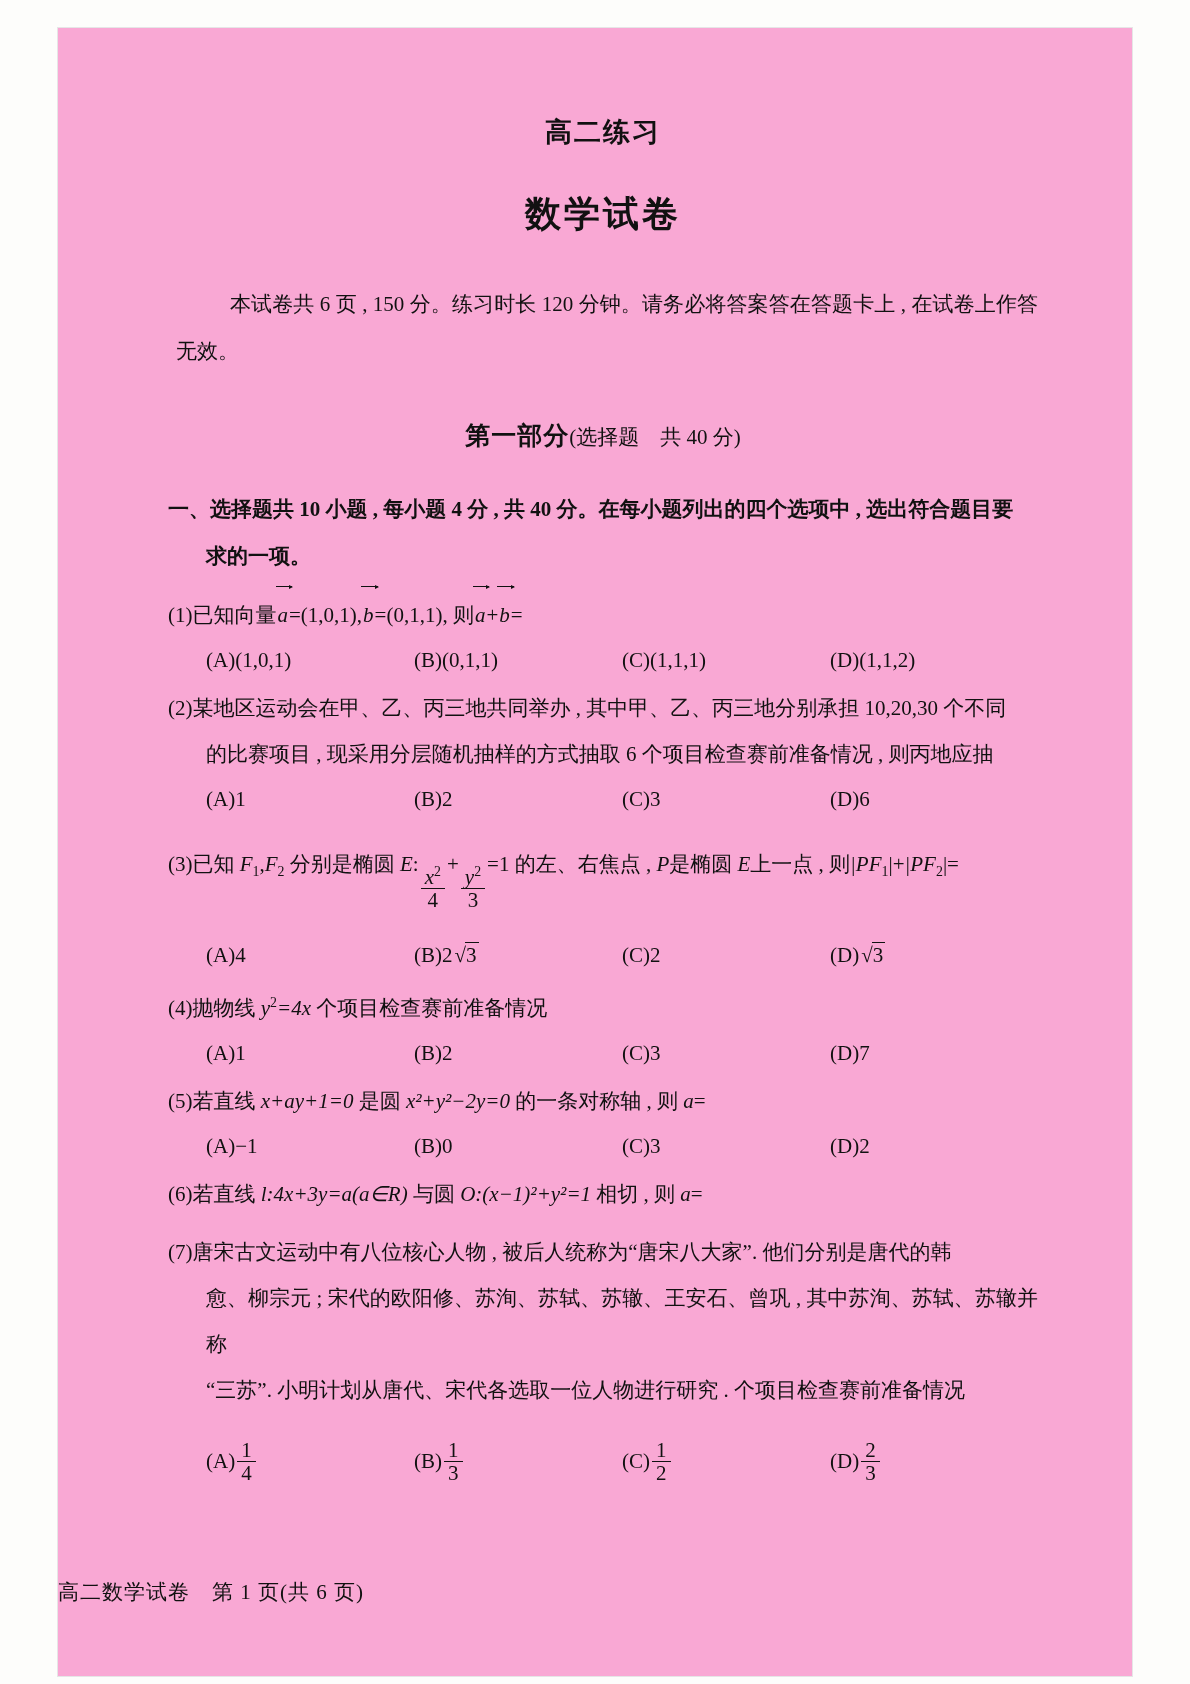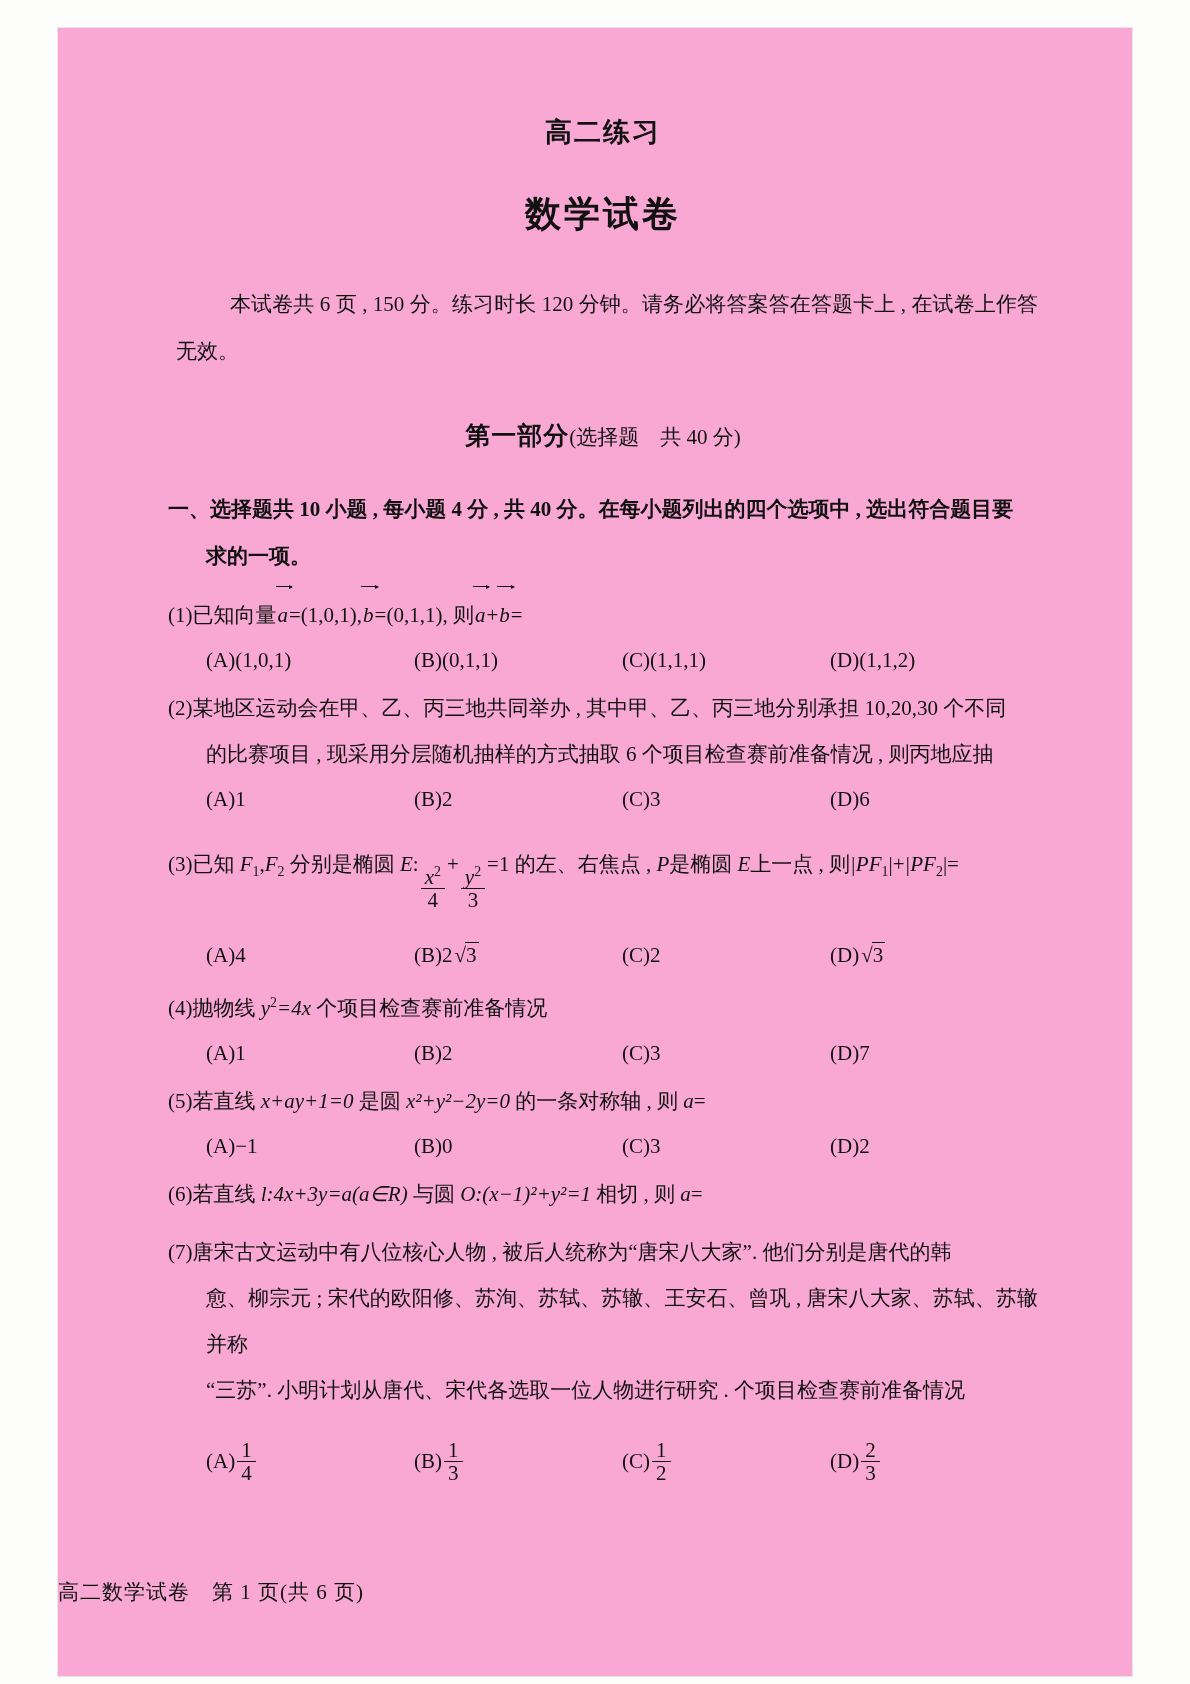--- a/index.html
+++ b/index.html
@@ -215,21 +215,21 @@
         <span>(6)</span><span>若直线</span>
         <i class="v">l</i><span class="mi">:4x+3y=a(a∈R)</span>
         <span>与圆</span>
         <i class="v">O</i><span class="mi">:(x−1)²+y²=1</span>
         <span>相切 , 则</span>
         <i class="v">a</i><span>=</span>
       </div>
 
       <div class="q">
         <span class="body"><span>(7)</span><span>唐宋古文运动中有八位核心人物 , 被后人统称为“唐宋八大家”. 他们分别是唐代的韩</span></span>
-        <span class="cont">愈、柳宗元 ; 宋代的欧阳修、苏洵、苏轼、苏辙、王安石、曾巩 , 唐宋八大家、苏轼、苏辙并称</span>
+        <span class="cont">愈、柳宗元 ; 宋代的欧阳修、苏洵、苏轼、苏辙、王安石、曾巩 , 其中苏洵、苏轼、苏辙并称</span>
         <span class="cont">“三苏”. 小明计划从唐代、宋代各选取一位人物进行研究 . 个项目检查赛前准备情况</span>
       </div>
       <div class="opts tall">
         <span class="o">
             <span>(A)</span>
             <span class="frac big">
               <span class="num">1</span>
               <span class="den">4</span>
             </span>
           </span>

